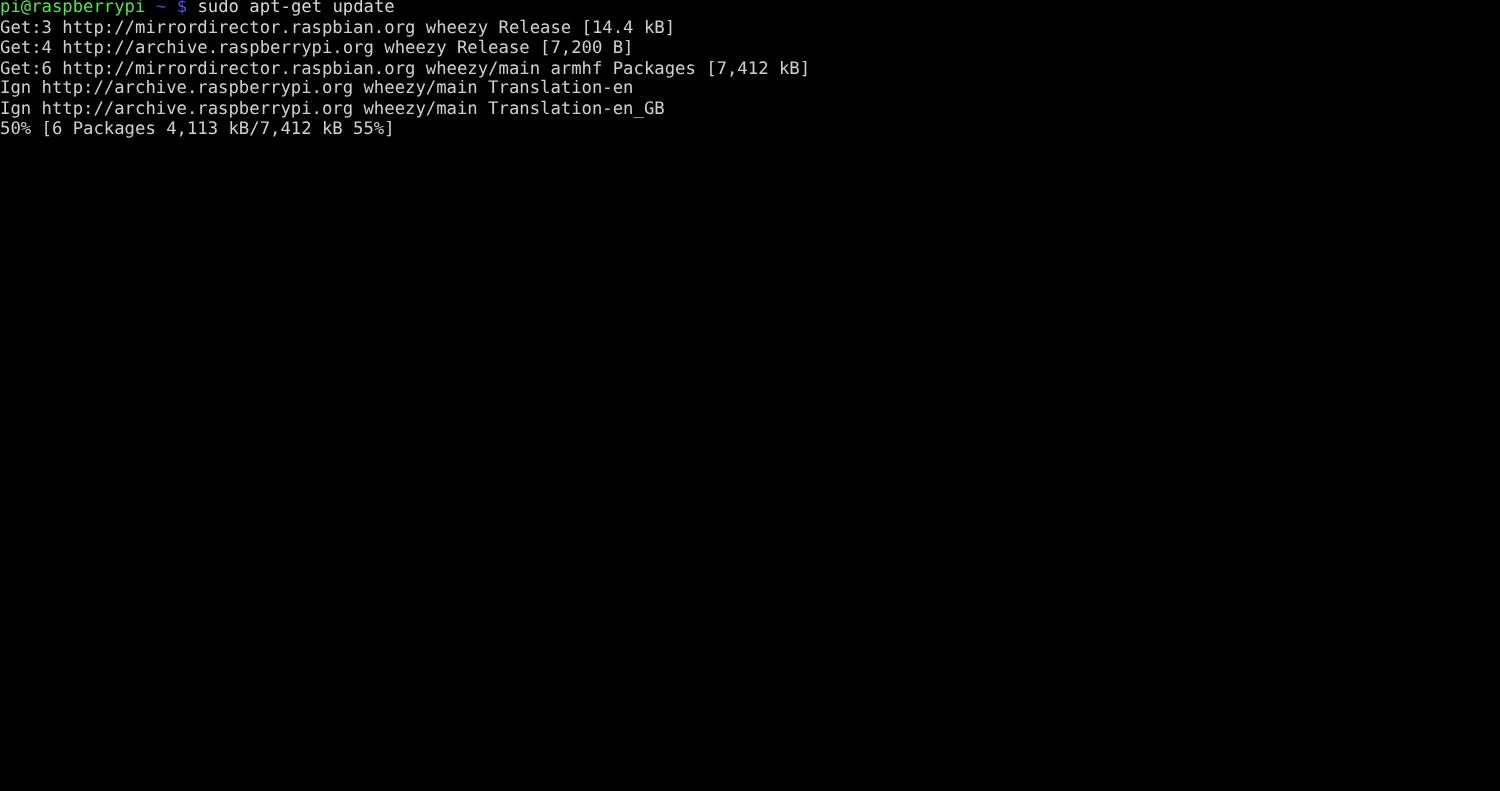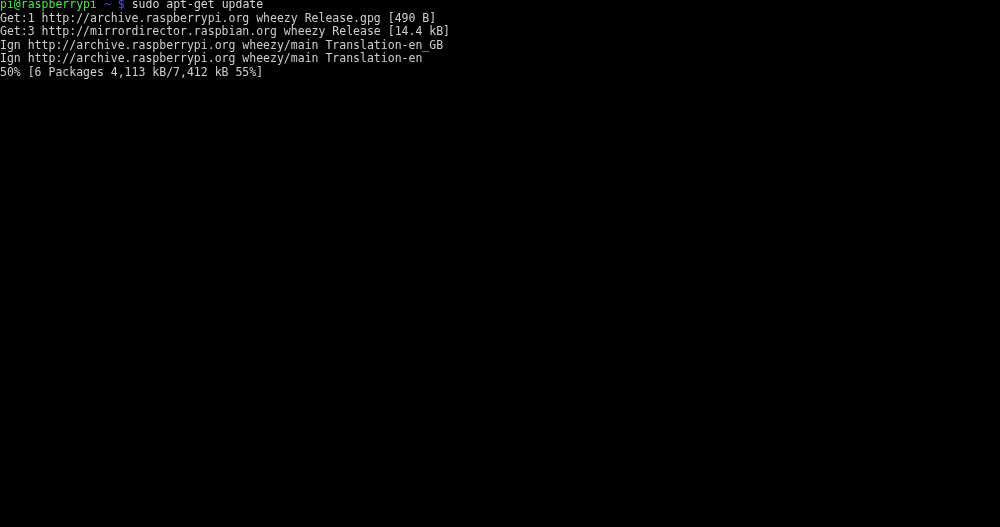--- a/index.html
+++ b/index.html
@@ -43,21 +43,22 @@
   .c-out    { color: #cfcfcf; }
 </style>
 </head>
 <body>
 
 <div id="terminal">
   <div class="screen">
 
     <div class="line"><span class="seg c-user">pi@raspberrypi</span><span class="seg"> </span><span class="seg c-path">~</span><span class="seg"> </span><span class="seg c-sigil">$</span><span class="seg"> </span><span class="seg c-cmd">sudo apt-get update</span></div>
 
-    <div class="line c-out">Get:1 http://archive.raspberrypi.org wheezy Release.gpg [490 B]</div>
     <div class="line c-out">Get:3 http://mirrordirector.raspbian.org wheezy Release [14.4 kB]</div>
+    <div class="line c-out">Get:4 http://archive.raspberrypi.org wheezy Release [7,200 B]</div>
+    <div class="line c-out">Get:6 http://mirrordirector.raspbian.org wheezy/main armhf Packages [7,412 kB]</div>
+    <div class="line c-out">Ign http://archive.raspberrypi.org wheezy/main Translation-en</div>
     <div class="line c-out">Ign http://archive.raspberrypi.org wheezy/main Translation-en_GB</div>
-    <div class="line c-out">Ign http://archive.raspberrypi.org wheezy/main Translation-en</div>
 
     <div class="line c-out">50% [6 Packages 4,113 kB/7,412 kB 55%]</div>
 
   </div>
 </div>
 
 </body></html>

